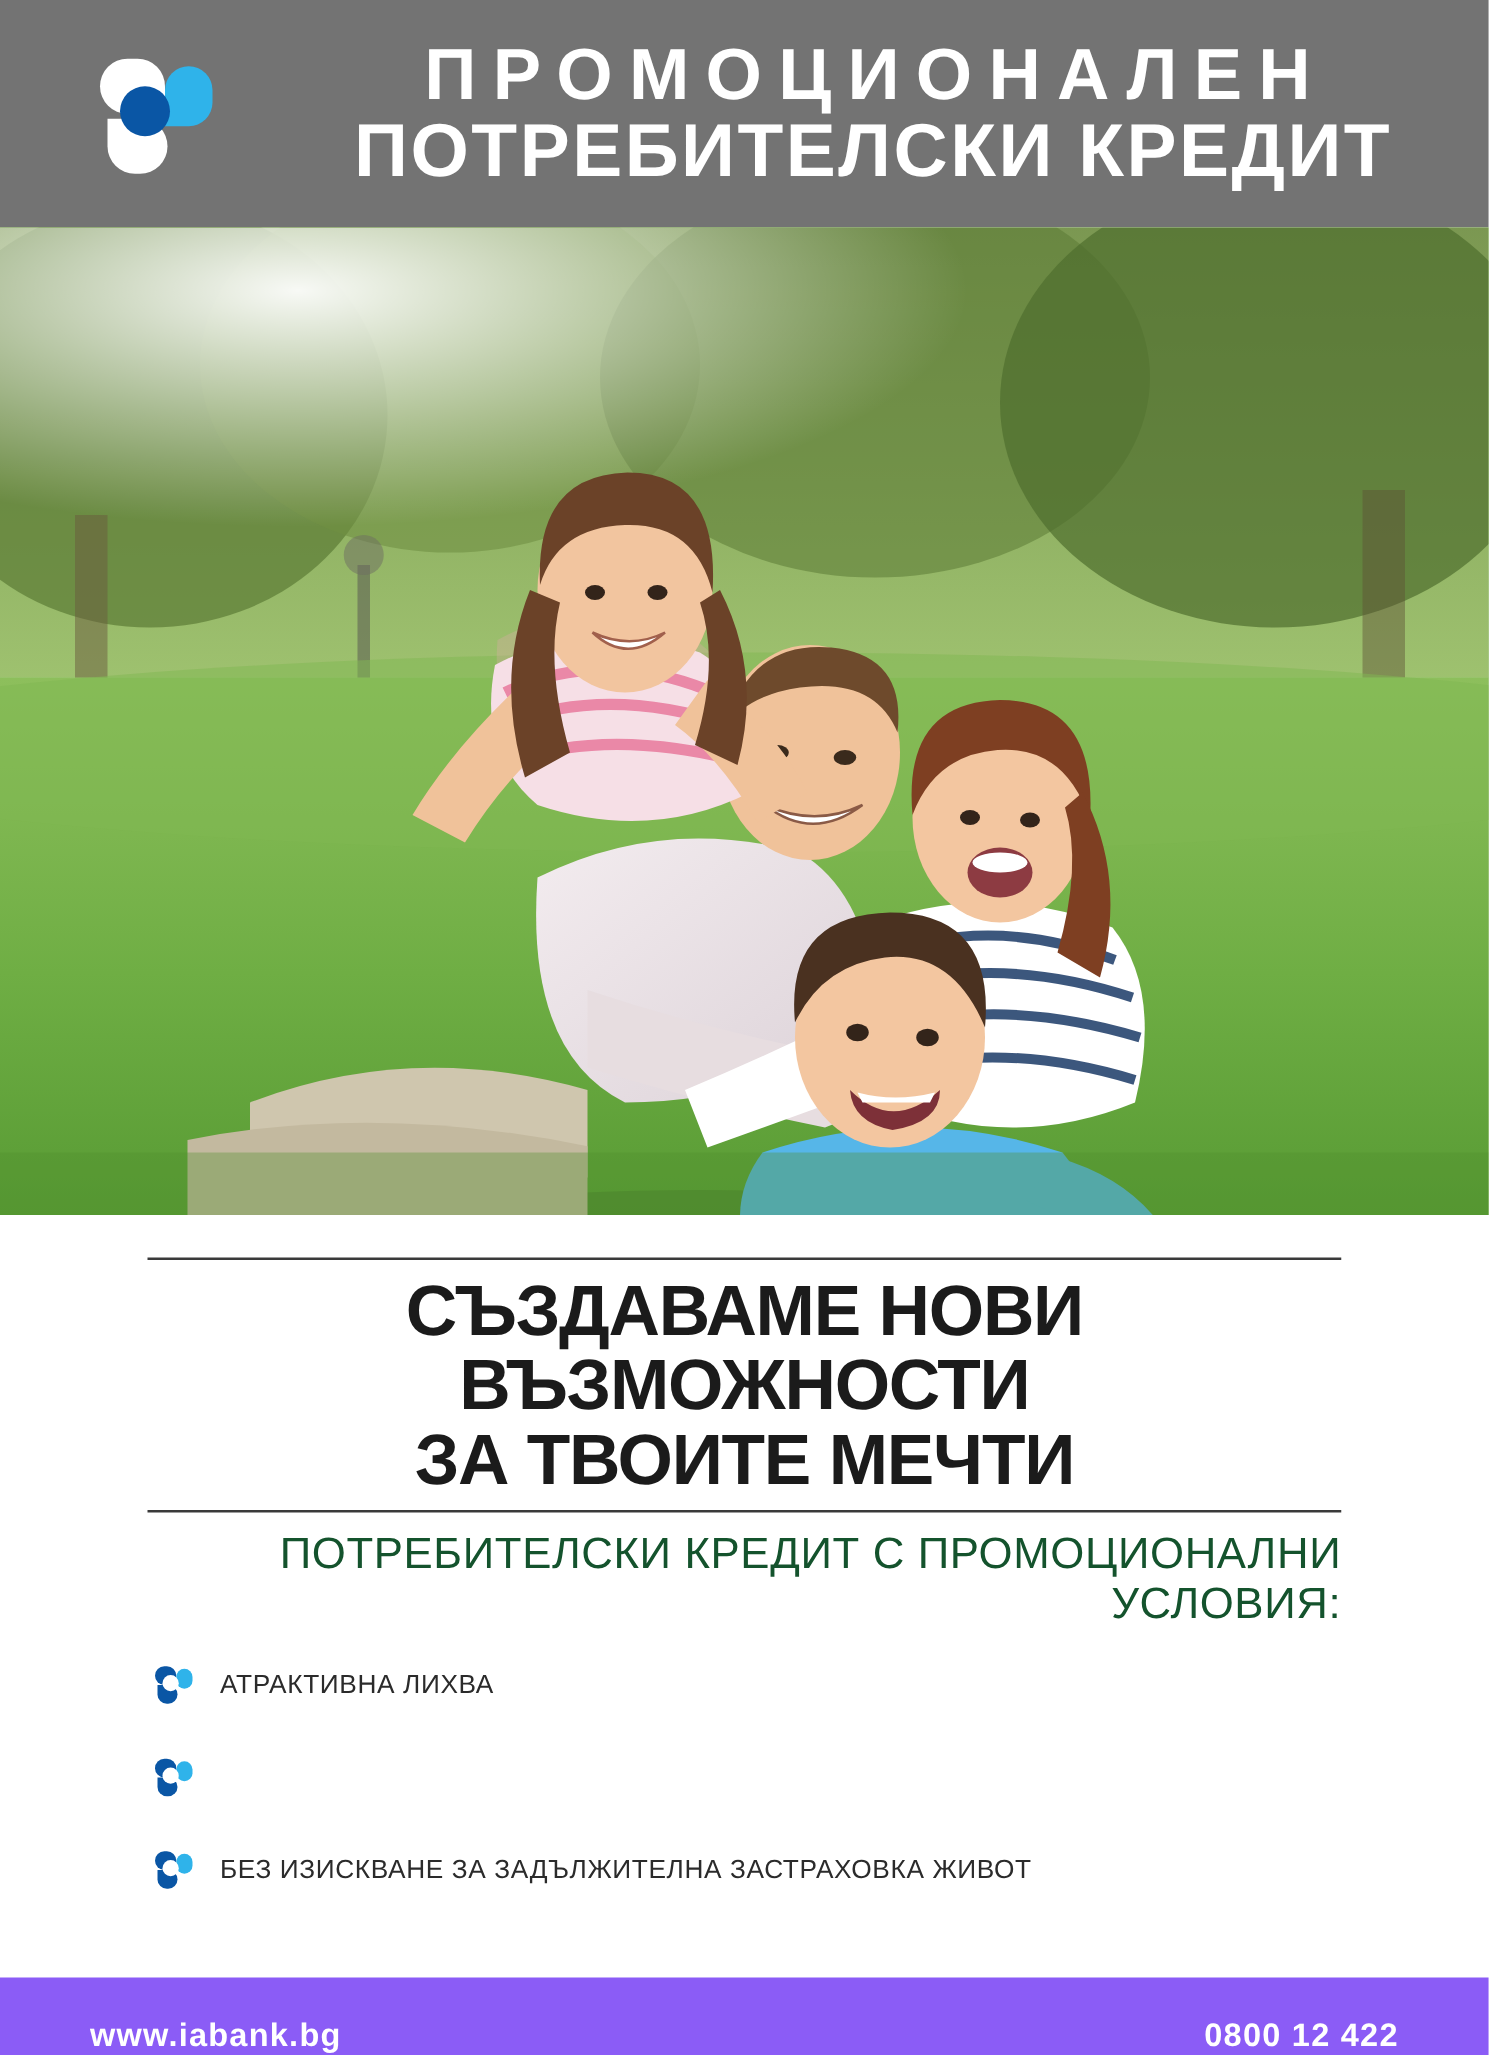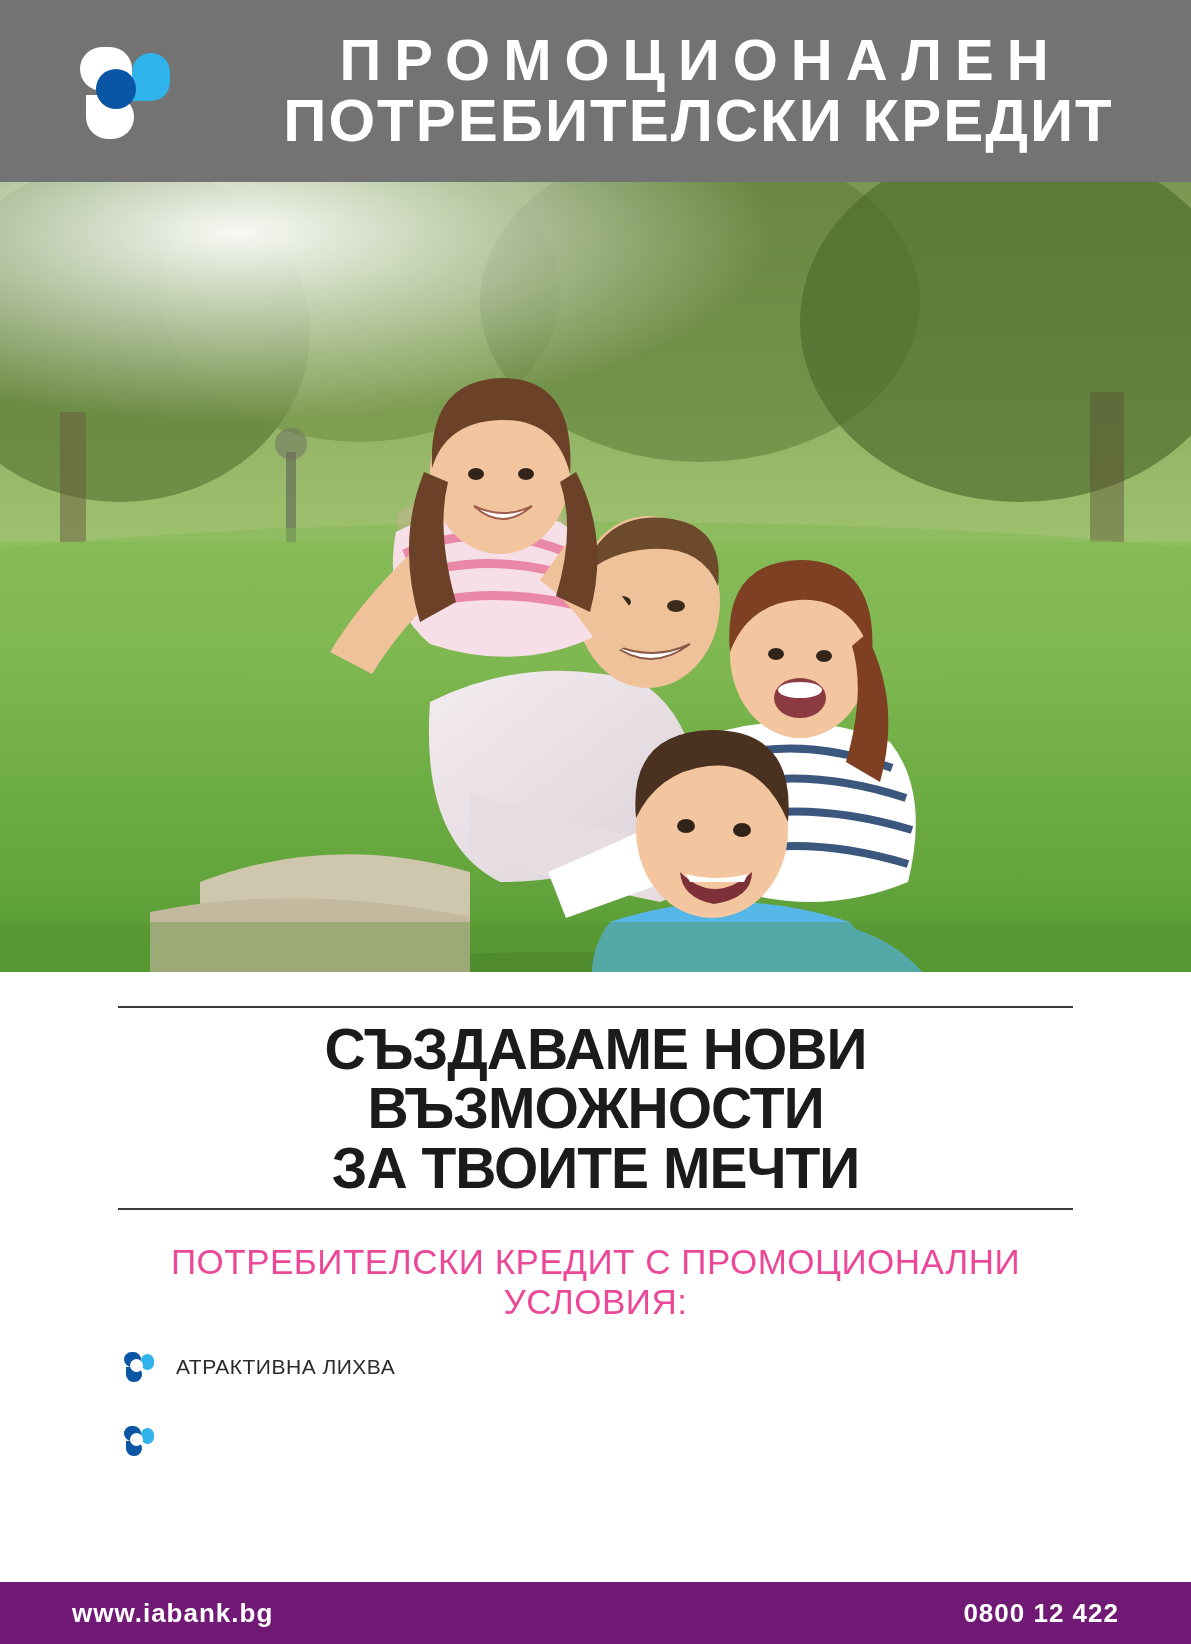--- a/index.html
+++ b/index.html
@@ -131,25 +131,25 @@
     line-height: 1.04;
     letter-spacing: -1px;
     padding: 12px 0 10px 0;
     font-stretch: condensed;
     transform: scaleX(1.0);
   }
   .headline .l1 { display: block; }
   .headline .l2 { display: block; }
 
   .subhead {
-    text-align: center;
-    color: #ec4899;
+    text-align: right;
+    color: #14532d;
     font-size: 35px;
     letter-spacing: 0.5px;
-    padding: 32px 0 8px 0;
+    padding: 13px 0 8px 0;
     font-weight: 400;
   }
 
   .bullets {
     margin-top: 22px;
     padding-left: 6px;
   }
   .bullet {
     display: flex;
     align-items: center;
@@ -192,24 +192,24 @@
   }
   .bullet-text {
     font-size: 21px;
     color: #2b2b2b;
     letter-spacing: 0.5px;
   }
 
   
   .footer {
     height: 62px;
-    background: #701a75;
+    background: #8b5cf6;
     color: #ffffff;
     display: flex;
-    align-items: center;
+    align-items: flex-end;
     justify-content: space-between;
     padding: 0 72px;
     box-sizing: border-box;
     font-weight: bold;
     font-size: 26px;
     letter-spacing: 1px;
   }
   .footer-center { flex: 1 1 auto; text-align: center; }
   .footer-left { text-align: left; min-width: 260px;}
   .footer-right { text-align: right; min-width: 260px;}
@@ -392,20 +392,29 @@
 
       <div class="bullet">
         <span class="bullet-icon">
           <span class="bi-a"></span>
             <span class="bi-b"></span>
             <span class="bi-c"></span>
             <span class="bi-d"></span>
         </span>
       </div>
 
+      <div class="bullet">
+        <span class="bullet-icon">
+          <span class="bi-a"></span>
+            <span class="bi-b"></span>
+            <span class="bi-c"></span>
+            <span class="bi-d"></span>
+        </span>
+        <span class="bullet-text">БЕЗ ИЗИСКВАНЕ ЗА ЗАДЪЛЖИТЕЛНА ЗАСТРАХОВКА ЖИВОТ</span>
+      </div>
 
     </div>
   </div>
 
   <div class="footer">
     <div class="footer-left">www.iabank.bg</div>
     <div class="footer-right">0800 12 422</div>
   </div>
 
 </div>

